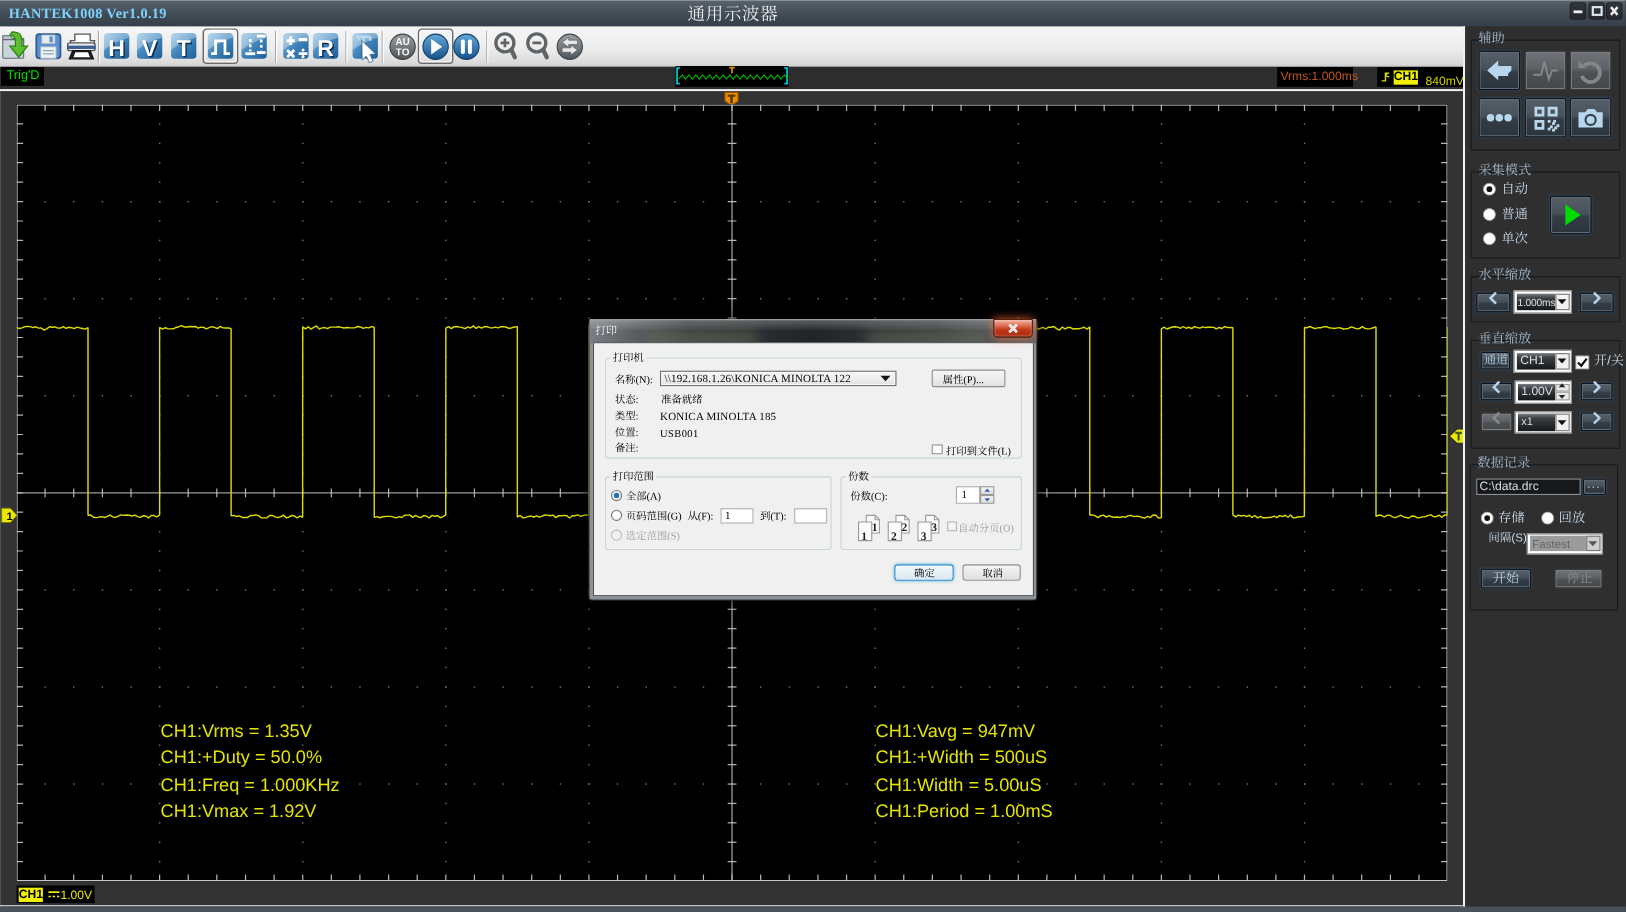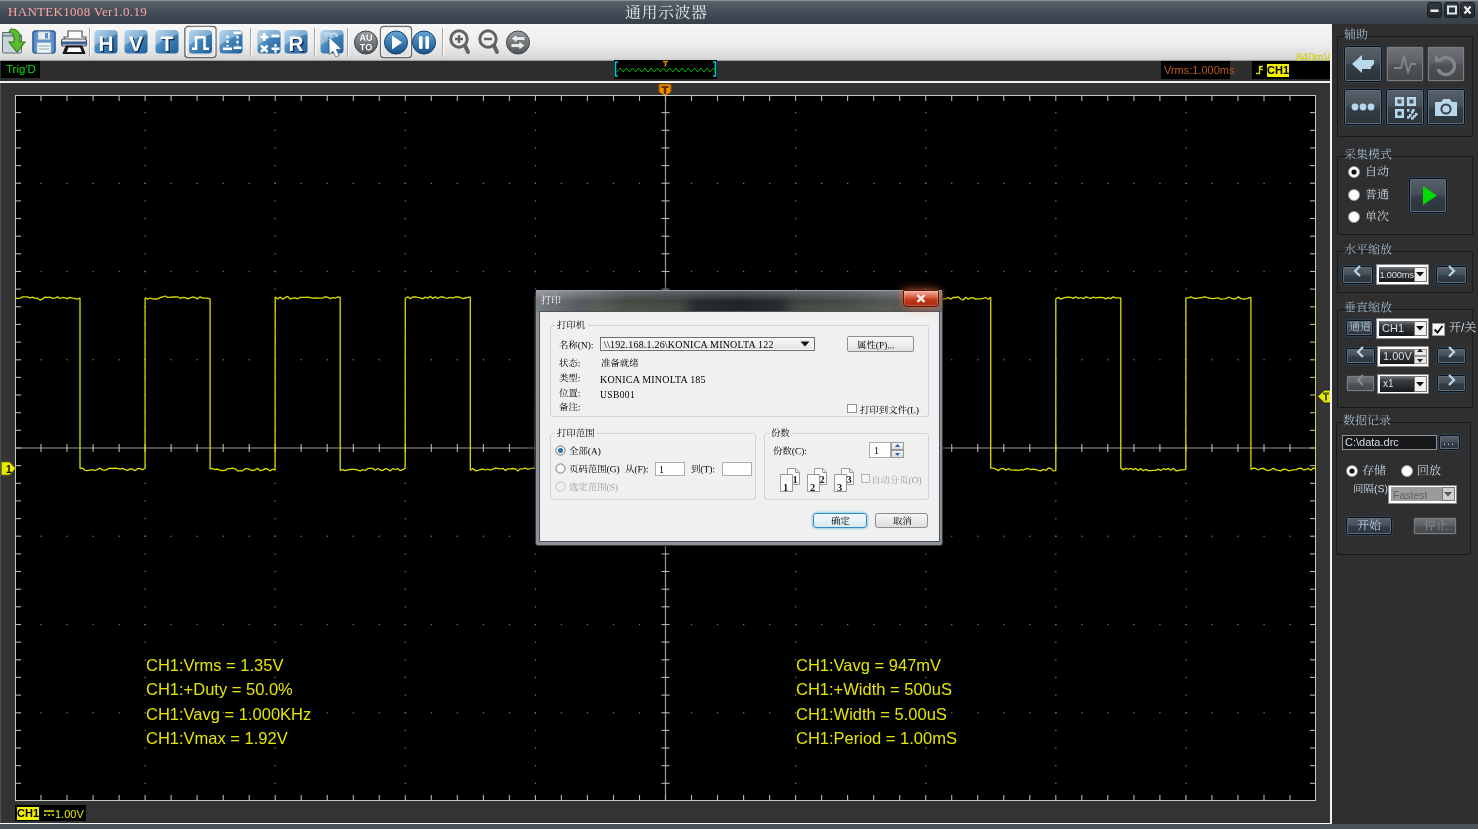--- a/index.html
+++ b/index.html
@@ -21,21 +21,21 @@
 .black-box{position:absolute;background:#000}
 .grp{position:absolute;border:1px solid #131b22;border-radius:1px}
 .pbtn{position:absolute;border:1px solid #0c1219;border-radius:2px;background:linear-gradient(#576069 0%,#47515a 45%,#343d45 55%,#2b333b 100%);box-shadow:inset 0 0 0 1px #606d79}
 .pbtn.en{outline:1px solid #2c4254}
 .pbtn.dis{background:linear-gradient(#707478 0%,#5e6266 45%,#4e5256 55%,#454849 100%);box-shadow:inset 0 0 0 1px #7b7f83;border-color:#3a3a3a}
 .wframe{position:absolute;background:#fff;border:1px solid #8a8a8a}
 .dlg-field{position:absolute;background:#fff;border:1px solid #abadb3}
 </style></head><body>
 <div id="root">
     <div id="titlebar"></div>
-    <div class="abs" style="left:8px;top:4px;color:#fca5a5;font-family:'Liberation Serif',serif;font-weight:normal;font-size:13px;letter-spacing:0.3px">HANTEK1008 Ver1.0.19</div>
+    <div class="abs" style="left:8px;top:4px;color:#7dd3fc;font-family:'Liberation Serif',serif;font-weight:bold;font-size:13px;letter-spacing:0.3px">HANTEK1008 Ver1.0.19</div>
     <svg style="position:absolute;left:624.0px;top:4.0px;overflow:visible" width="86" height="20">
       <g fill="#f2f2f2">
         <path transform="translate(1.00,14.08) scale(0.016000,-0.016000)" d="M97 821 85 814C128 759 186 672 202 607C273 555 323 703 97 821ZM823 296H652V410H823ZM428 84V266H592V84H601C633 84 652 98 652 102V266H823V149C823 135 819 130 803 130C786 130 714 136 714 136V120C748 116 768 107 779 99C789 89 794 74 795 55C876 64 885 93 885 143V545C906 548 923 556 929 563L846 626L813 586H704C719 599 719 626 679 654C740 680 815 718 856 749C877 750 889 751 897 759L824 829L780 788H352L361 759H765C735 729 693 693 658 666C619 687 556 706 460 719L454 702C549 669 616 627 652 588L655 586H434L366 618V62H376C404 62 428 77 428 84ZM823 440H652V557H823ZM592 296H428V410H592ZM592 440H428V557H592ZM180 126C138 96 74 38 30 6L89 -69C97 -62 99 -54 95 -46C126 1 182 72 204 103C214 116 223 117 236 103C331 -14 428 -49 620 -49C729 -49 822 -49 915 -49C919 -20 936 0 967 6V20C848 14 755 14 640 14C452 14 343 34 250 130C247 134 244 136 241 137V459C268 464 282 471 289 478L204 549L166 498H39L45 469H180Z"></path>
         <path transform="translate(17.50,14.08) scale(0.016000,-0.016000)" d="M234 503H472V293H226C233 351 234 408 234 462ZM234 532V737H472V532ZM168 766V461C168 270 154 82 38 -67L53 -77C160 17 205 139 222 263H472V-69H482C515 -69 537 -53 537 -48V263H795V29C795 13 789 6 769 6C748 6 641 15 641 15V-1C688 -8 714 -16 730 -26C744 -37 750 -55 752 -75C849 -65 860 -31 860 21V721C882 726 900 735 907 744L819 811L784 766H246L168 800ZM795 503V293H537V503ZM795 532H537V737H795Z"></path>
         <path transform="translate(34.00,14.08) scale(0.016000,-0.016000)" d="M155 744 163 715H827C841 715 851 720 854 731C819 762 762 806 762 806L712 744ZM679 364 666 356C747 275 855 142 883 44C966 -15 1007 177 679 364ZM251 374C214 271 130 129 35 37L46 26C163 103 259 225 311 318C335 315 343 320 349 331ZM44 506 53 477H468V26C468 11 462 6 442 6C420 6 301 14 301 14V-1C354 -7 382 -16 399 -27C414 -38 421 -57 423 -78C520 -68 534 -29 534 24V477H931C945 477 955 482 958 493C922 525 864 570 864 570L812 506Z"></path>
         <path transform="translate(50.50,14.08) scale(0.016000,-0.016000)" d="M97 206C86 206 53 206 53 206V184C74 182 89 180 102 170C124 156 129 76 115 -27C118 -59 129 -77 147 -77C181 -77 199 -51 201 -8C205 74 177 121 177 167C176 190 182 222 191 253C205 301 286 532 328 657L309 662C139 262 139 262 121 227C112 207 108 206 97 206ZM116 829 106 820C149 790 201 736 219 692C291 652 331 794 116 829ZM46 605 36 596C78 569 125 520 138 478C208 436 251 576 46 605ZM592 643V443H427V480V643ZM364 673V479C364 298 350 97 241 -69L256 -80C394 62 421 257 426 414H488C516 301 559 208 618 132C540 50 437 -16 307 -63L315 -79C458 -40 567 18 651 93C719 20 804 -35 906 -75C919 -42 943 -22 973 -18L975 -9C867 22 772 69 694 134C767 211 817 302 853 404C877 405 887 408 895 417L823 485L778 443H655V643H833L799 518L812 511C840 542 887 599 912 630C932 631 943 634 951 641L872 716L829 673H655V794C682 798 692 809 694 823L592 833V673H439L364 705ZM781 414C753 324 711 243 654 172C589 237 540 318 510 414Z"></path>
         <path transform="translate(67.00,14.08) scale(0.016000,-0.016000)" d="M605 526C635 501 670 461 685 431C745 397 786 507 616 540V555H802V507H811C832 507 863 522 864 527V735C884 739 901 747 907 755L828 817L792 777H621L554 806V515H563C579 515 595 521 605 526ZM205 503V555H381V523H390C406 523 427 531 437 538C418 499 393 459 361 420H44L53 391H336C264 311 163 237 28 185L36 172C79 185 119 199 156 215V-84H165C191 -84 217 -70 217 -64V-12H382V-57H392C413 -57 443 -42 444 -35V190C464 194 480 201 487 209L408 269L372 231H222L207 238C296 282 365 335 418 391H584C634 331 694 281 781 241L771 231H611L544 261V-79H554C580 -79 606 -65 606 -59V-12H781V-62H791C811 -62 843 -47 844 -41V189C860 192 873 198 881 204L937 188C942 221 955 245 973 252L975 263C806 283 693 328 613 391H933C947 391 956 396 959 407C926 438 872 480 872 480L823 420H443C463 444 481 469 495 494C515 492 529 496 534 508L442 543L443 736C462 740 478 748 485 755L406 816L371 777H210L144 807V482H153C179 482 205 497 205 503ZM781 201V18H606V201ZM382 201V18H217V201ZM802 747V584H616V747ZM381 747V584H205V747Z"></path>
       </g>
     </svg>
     <div class="abs" style="left:1427px;top:2px;width:15px;height:16px;background:linear-gradient(#31373c,#23282d);border-radius:3px;border:1px solid #1a1f24"></div>
@@ -184,21 +184,21 @@
       <path d="M3 12 L6.1 8 L9.2 12 L12.3 8 L15.4 12 L18.5 8 L21.6 12 L24.7 8 L27.8 12 L30.9 8 L34.0 12 L37.1 8 L40.2 12 L43.3 8 L46.4 12 L49.5 8 L52.6 12 L55.7 8 L58.8 12 L61.9 8 L65.0 12 L68.1 8 L71.2 12 L74.3 8 L77.4 12 L80.5 8 L83.6 12 L86.7 8 L89.8 12 L92.9 8 L96.0 12 L99.1 8 L102.2 12 " stroke="#00b400" stroke-width="1" fill="none"></path>
       <path d="M49 1.5 h5 M51.5 1.5 v5" stroke="#e08800" stroke-width="1.6"></path>
     </svg>
     <div class="black-box" style="left:1161px;top:61px;width:69px;height:18px"></div>
     <div class="abs" style="left:1164px;top:64px;font-size:11px;color:#bf5a1e">Vrms:1.000ms</div>
     <div class="black-box" style="left:1252px;top:61px;width:78px;height:18px"></div>
     <svg class="abs" style="left:1255px;top:63px" width="11" height="14" viewBox="0 0 11 14">
       <path d="M1 10.5 h3.5 v-7 h3.5 M4.5 6 l1.8 -2.6 M4.5 6 l3.4 0.9" stroke="#d8d800" stroke-width="1.3" fill="none"></path>
     </svg>
     <div class="abs" style="left:1267px;top:64px;width:22px;height:13px;background:#f0f000;color:#000;font-size:11px;font-weight:bold;text-align:center;line-height:13px">CH1</div>
-    <div class="abs" style="left:1296px;top:51px;font-size:11px;color:#cfd000">840mV</div>
+    <div class="abs" style="left:1296px;top:68px;font-size:11px;color:#cfd000">840mV</div>
     <div id="sepline"></div>
     <div id="mainarea"></div>
     <svg class="abs" style="left:658px;top:83px" width="14" height="14" viewBox="0 0 14 14">
       <path d="M1 1 h12 v8 l-6 4 l-6 -4 z" fill="#f08c00" stroke="#8a5000" stroke-width="1"></path>
       <rect x="3.5" y="3" width="7" height="2" fill="#5a3a00"></rect>
       <rect x="5.8" y="3" width="2.4" height="8" fill="#5a3a00"></rect>
     </svg>
     <div id="scope"></div>
     <svg class="abs" style="left:15px;top:95px" width="1301" height="706" viewBox="0 0 1301 706">
       <rect x="0" y="0" width="1301" height="706" fill="#000"></rect>
@@ -1172,21 +1172,21 @@
     <svg class="abs" style="left:1px;top:461px" width="15" height="15" viewBox="0 0 15 15">
       <path d="M0.5 1 h8 l6 6.5 l-6 6.5 h-8 z" fill="#e8e800" stroke="#7a7a00" stroke-width="0.8"></path>
       <text x="5" y="11.5" font-size="10" font-weight="bold" fill="#000" font-family="Liberation Sans">1</text>
     </svg>
     <svg class="abs" style="left:1317px;top:389px" width="15" height="15" viewBox="0 0 15 15">
       <path d="M14.5 1 h-7 l-7 6.5 l7 6.5 h7 z" fill="#e8e800" stroke="#23233a" stroke-width="1"></path>
       <path d="M6 4.5 h6 M9 4.5 v7" stroke="#4a5a00" stroke-width="2"></path>
     </svg>
     <div class="abs" style="left:146px;top:656.2px;font-size:16.5px;color:#e4e400">CH1:Vrms = 1.35V</div>
     <div class="abs" style="left:146px;top:680.4px;font-size:16.5px;color:#e4e400">CH1:+Duty = 50.0%</div>
-    <div class="abs" style="left:146px;top:704.6px;font-size:16.5px;color:#e4e400">CH1:Vavg = 1.000KHz</div>
+    <div class="abs" style="left:146px;top:704.6px;font-size:16.5px;color:#e4e400">CH1:Freq = 1.000KHz</div>
     <div class="abs" style="left:146px;top:728.8px;font-size:16.5px;color:#e4e400">CH1:Vmax = 1.92V</div>
     <div class="abs" style="left:796px;top:656.2px;font-size:16.5px;color:#e4e400">CH1:Vavg = 947mV</div>
     <div class="abs" style="left:796px;top:680.4px;font-size:16.5px;color:#e4e400">CH1:+Width = 500uS</div>
     <div class="abs" style="left:796px;top:704.6px;font-size:16.5px;color:#e4e400">CH1:Width = 5.00uS</div>
     <div class="abs" style="left:796px;top:728.8px;font-size:16.5px;color:#e4e400">CH1:Period = 1.00mS</div>
     <div class="black-box" style="left:15px;top:805px;width:71px;height:16px"></div>
     <div class="abs" style="left:17px;top:806.5px;width:22px;height:13px;background:#f0f000;color:#000;font-size:11px;font-weight:bold;text-align:center;line-height:13px">CH1</div>
     <svg class="abs" style="left:43px;top:809px" width="12" height="8" viewBox="0 0 12 8">
       <path d="M1 2 h10" stroke="#e8e800" stroke-width="1.5"></path>
       <path d="M1 6 h2.2 M4.9 6 h2.2 M8.8 6 h2.2" stroke="#e8e800" stroke-width="1.5"></path>

